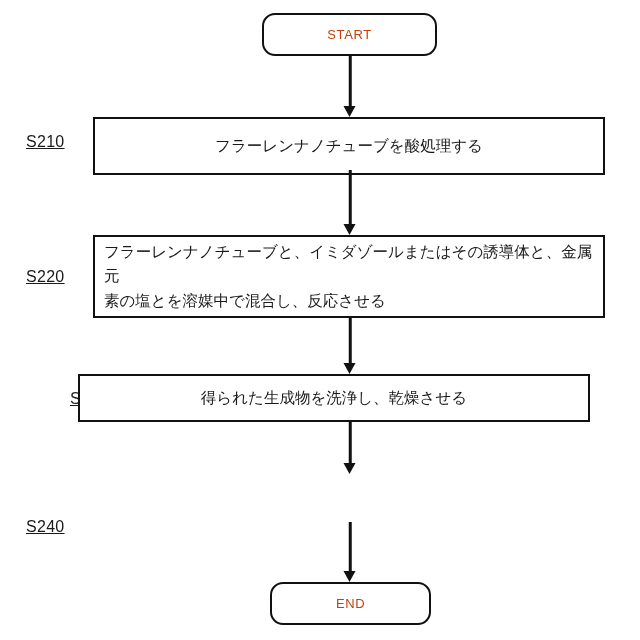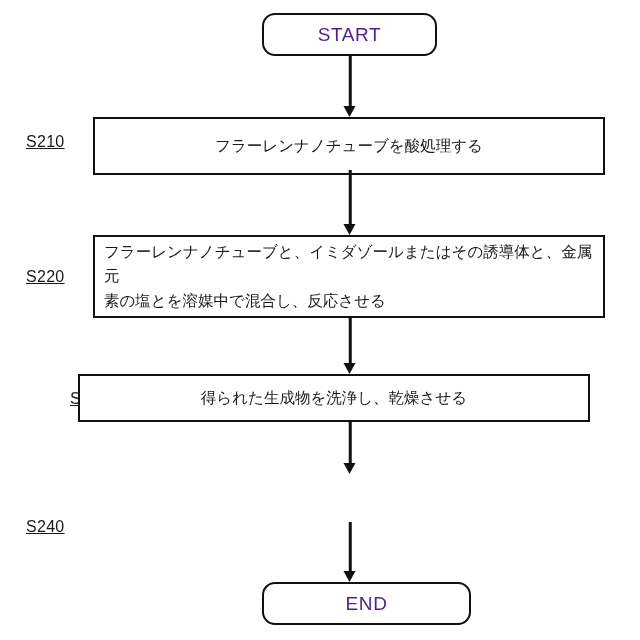--- a/index.html
+++ b/index.html
@@ -22,23 +22,23 @@
   
   .terminator {
     position: absolute;
     box-sizing: border-box;
     border: 2.5px solid #111111;
     border-radius: 13px;
     background: #ffffff;
     display: flex;
     align-items: center;
     justify-content: center;
-    font-size: 19px;
+    font-size: 13px;
     letter-spacing: 0.6px;
-    color: #4c1d95;
+    color: #c2410c;
   }
 
   
   .process {
     position: absolute;
     box-sizing: border-box;
     border: 2.5px solid #111111;
     background: #ffffff;
     display: flex;
     align-items: center;
@@ -139,17 +139,17 @@
     <div class="head" style="top:41px;"></div>
   </div>
 
   <div class="step-label" style="left:26px; top:518px;">S240</div>
 
   <div class="connector" style="left:350px; top:522px; height:60px;">
     <div class="shaft" style="height:50px;"></div>
     <div class="head" style="top:49px;"></div>
   </div>
 
-  <div class="terminator" style="left:262px; top:582px; width:209px; height:43px;">
+  <div class="terminator" style="left:270px; top:582px; width:161px; height:43px;">
     <span>END</span>
   </div>
 
 </div>
 
 </body></html>

